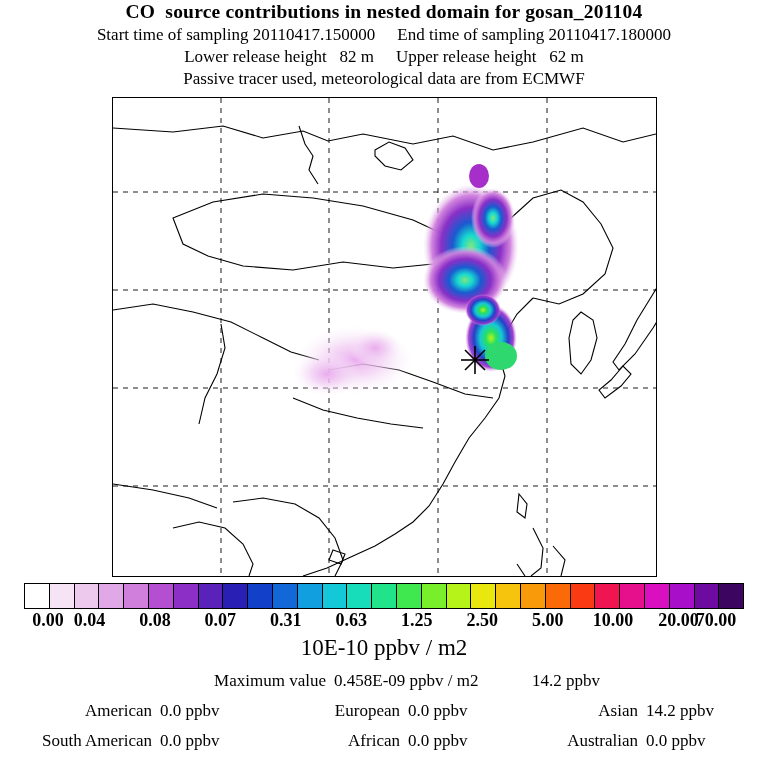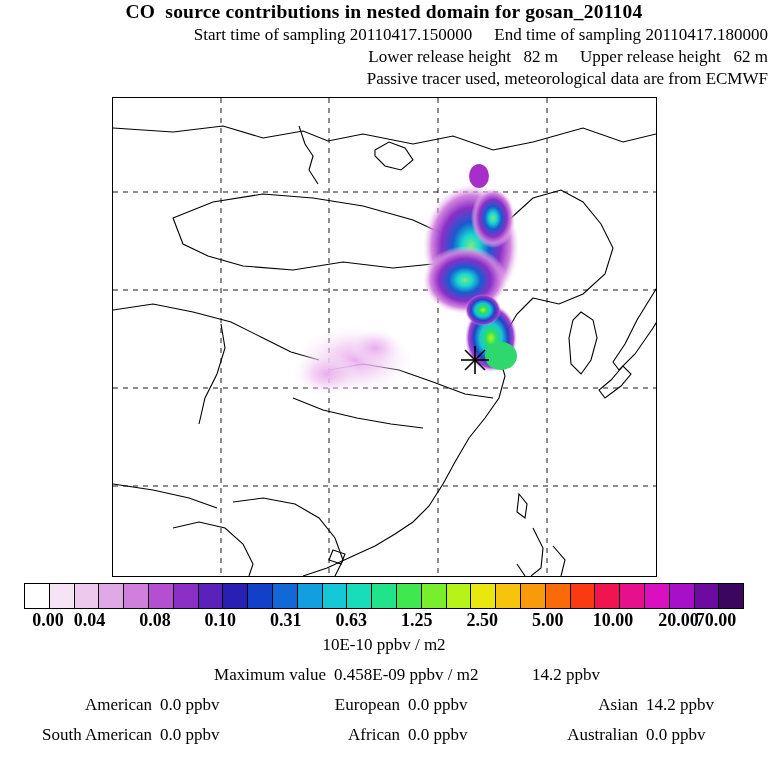--- a/index.html
+++ b/index.html
@@ -21,21 +21,21 @@
   }
   .title {
     text-align: center;
     font-weight: bold;
     font-size: 19.5px;
     letter-spacing: 0.2px;
     margin-top: 1px;
     white-space: pre;
   }
   .subline {
-    text-align: right;
+    text-align: center;
     font-size: 17px;
     margin-top: 2px;
     white-space: pre;
   }
   .subline .gap {
     display: inline-block;
     width: 22px;
   }
   .map-wrap {
     position: relative;
@@ -82,21 +82,21 @@
   .cb-labels span {
     position: absolute;
     top: 0;
     font-size: 18px;
     font-weight: bold;
     transform: translateX(-50%);
     white-space: nowrap;
   }
   .cb-unit {
     text-align: center;
-    font-size: 17px;
+    font-size: 23px;
     margin-top: 3px;
   }
   .footer {
     margin-top: 8px;
     font-size: 17px;
   }
   .footer-row {
     display: flex;
     justify-content: center;
     white-space: pre;
@@ -252,21 +252,21 @@
         <div style="background: rgb(230, 15, 140);"></div>
         <div style="background: rgb(217, 15, 192);"></div>
         <div style="background: rgb(168, 15, 200);"></div>
         <div style="background: rgb(109, 10, 160);"></div>
         <div style="background: rgb(60, 5, 96);"></div>
       </div>
     <div class="cb-labels" id="cb-labels">
         <span style="left: 24px;">0.00</span>
         <span style="left: 65.4545px;">0.04</span>
         <span style="left: 130.909px; text-align: center;">0.08</span>
-        <span style="left: 196.364px;">0.10</span>
+        <span style="left: 196.364px;">0.07</span>
         <span style="left: 261.818px;">0.31</span>
         <span style="left: 327.273px;">0.63</span>
         <span style="left: 392.727px;">1.25</span>
         <span style="left: 458.182px;">2.50</span>
         <span style="left: 523.636px;">5.00</span>
         <span style="left: 589.091px;">10.00</span>
         <span style="left: 654.545px; text-align: right;">20.00</span>
         <span style="left: 692px;">70.00</span>
       </div>
     <div class="cb-unit">10E-10 ppbv / m2</div>

